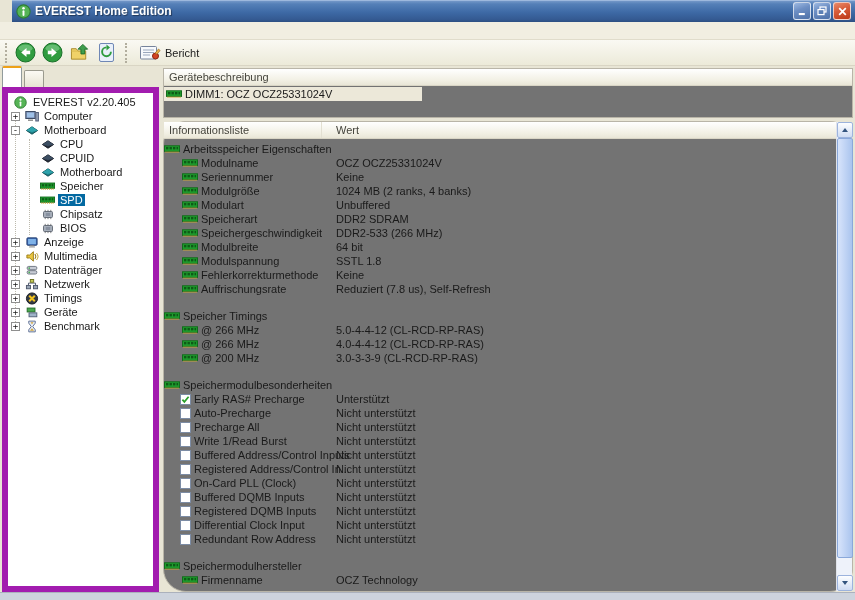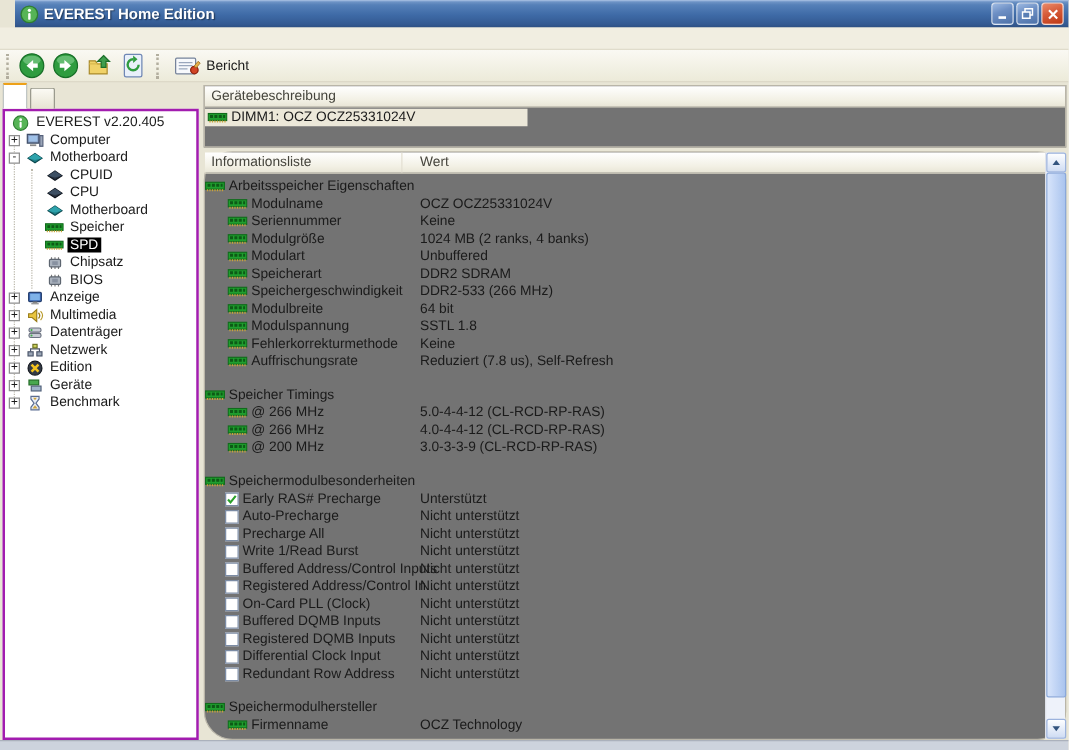--- a/index.html
+++ b/index.html
@@ -40,33 +40,33 @@
 
   
   .tabs{position:absolute;left:2px;top:0;height:21px;display:flex;align-items:flex-end;gap:2px;z-index:2;}
   .tab{height:17px;padding:0 9px;display:flex;align-items:center;
     background:linear-gradient(#fbfaf4,#e7e4d3);border:1px solid #9a9a8e;border-bottom:none;
     border-radius:2px 2px 0 0;box-sizing:border-box;}
   .tab.active{height:21px;background:#fff;border-color:#919b9c;border-top:2px solid #eda119;}
 
   
   .tree-panel{position:absolute;left:2px;top:21px;width:157px;bottom:0;background:#fff;
-    border:2px solid #a21caf;box-sizing:border-box;overflow:hidden;}
+    border:6px solid #a21caf;box-sizing:border-box;overflow:hidden;}
   .tree-list{position:relative;padding-top:2px;z-index:1;}
   .tree-row{display:flex;align-items:center;height:14px;white-space:nowrap;}
   .tree-row.lvl0{padding-left:5px;}
   .tree-row.lvl1{padding-left:3px;}
   .tree-row.lvl2{padding-left:32px;}
   .expand-box{width:9px;height:9px;box-sizing:border-box;border:1px solid #8f8f8f;background:#fff;
     font-family:"DejaVu Sans Mono",monospace;font-size:9px;line-height:6px;text-align:center;
     margin-right:4px;flex:none;}
   .expand-box:empty{visibility:hidden;}
   .tree-icon{width:15px;display:inline-flex;justify-content:center;margin-right:3px;flex:none;}
   .tree-label{padding:0 2px;}
-  .tree-row.selected .tree-label{background:#000000;color:#fff;}
+  .tree-row.selected .tree-label{background:#0369a1;color:#fff;}
   .tree-guide{position:absolute;border-left:1px dotted #bcb9ac;z-index:0;}
   .g1{left:7px;top:25px;height:208px;}
   .g2{left:21px;top:46px;height:96px;}
 
   
   .content{position:absolute;left:163px;top:2px;right:2px;bottom:0;}
   .panel{position:absolute;background:#737373;border:1px solid #b9b5a8;box-sizing:border-box;}
   .device-panel{top:0;left:0;right:0;height:50px;}
   .panel-header{height:16px;display:flex;align-items:center;padding-left:5px;color:#45443c;
     background:linear-gradient(#ffffff,#f2f0e4 70%,#e9e6d7);border-bottom:1px solid #d9d5c5;}
@@ -256,31 +256,31 @@
             <span class="tree-label">Motherboard</span>
           </div>
           <div class="tree-row lvl2">
 
             <span class="tree-icon">
               <svg width="14" height="13" viewBox="0 0 14 14">
                 <polygon points="7,3 13,7 7,11 1,7" fill="#27313f" stroke="#10151d"></polygon>
                 <polygon points="7,3 13,7 7,8.6 1,7" fill="#3d4f63"></polygon>
               </svg>
             </span>
-            <span class="tree-label">CPUID</span>
+            <span class="tree-label">CPU</span>
           </div>
           <div class="tree-row lvl2">
 
             <span class="tree-icon">
               <svg width="14" height="13" viewBox="0 0 14 14">
                 <polygon points="7,3 13,7 7,11 1,7" fill="#27313f" stroke="#10151d"></polygon>
                 <polygon points="7,3 13,7 7,8.6 1,7" fill="#3d4f63"></polygon>
               </svg>
             </span>
-            <span class="tree-label">CPU</span>
+            <span class="tree-label">CPUID</span>
           </div>
           <div class="tree-row lvl2">
 
             <span class="tree-icon">
               <svg width="14" height="13" viewBox="0 0 14 14">
                 <polygon points="7,3 13,7 7,11 1,7" fill="#1f7f87" stroke="#0c4a50"></polygon>
                 <polygon points="7,3 13,7 7,8.6 1,7" fill="#2ea3ac"></polygon>
               </svg>
             </span>
             <span class="tree-label">Motherboard</span>
@@ -413,21 +413,21 @@
             <span class="tree-label">Netzwerk</span>
           </div>
           <div class="tree-row lvl1">
             <span class="expand-box">+</span>
             <span class="tree-icon">
               <svg width="14" height="13" viewBox="0 0 14 14">
                 <circle cx="7" cy="7" r="6" fill="#333a45" stroke="#14181f"></circle>
                 <path d="M4 4 L10 10 M10 4 L4 10" stroke="#f2c21f" stroke-width="2.2"></path>
               </svg>
             </span>
-            <span class="tree-label">Edition</span>
+            <span class="tree-label">Timings</span>
           </div>
           <div class="tree-row lvl1">
             <span class="expand-box">+</span>
             <span class="tree-icon">
               <svg width="14" height="13" viewBox="0 0 14 14">
                 <rect x="1.8" y="2.2" width="8.4" height="4.2" fill="#49a84f" stroke="#246b28"></rect>
                 <rect x="3.8" y="7.4" width="8.4" height="4.2" fill="#9fb3c8" stroke="#52617a"></rect>
               </svg>
             </span>
             <span class="tree-label">Geräte</span>

